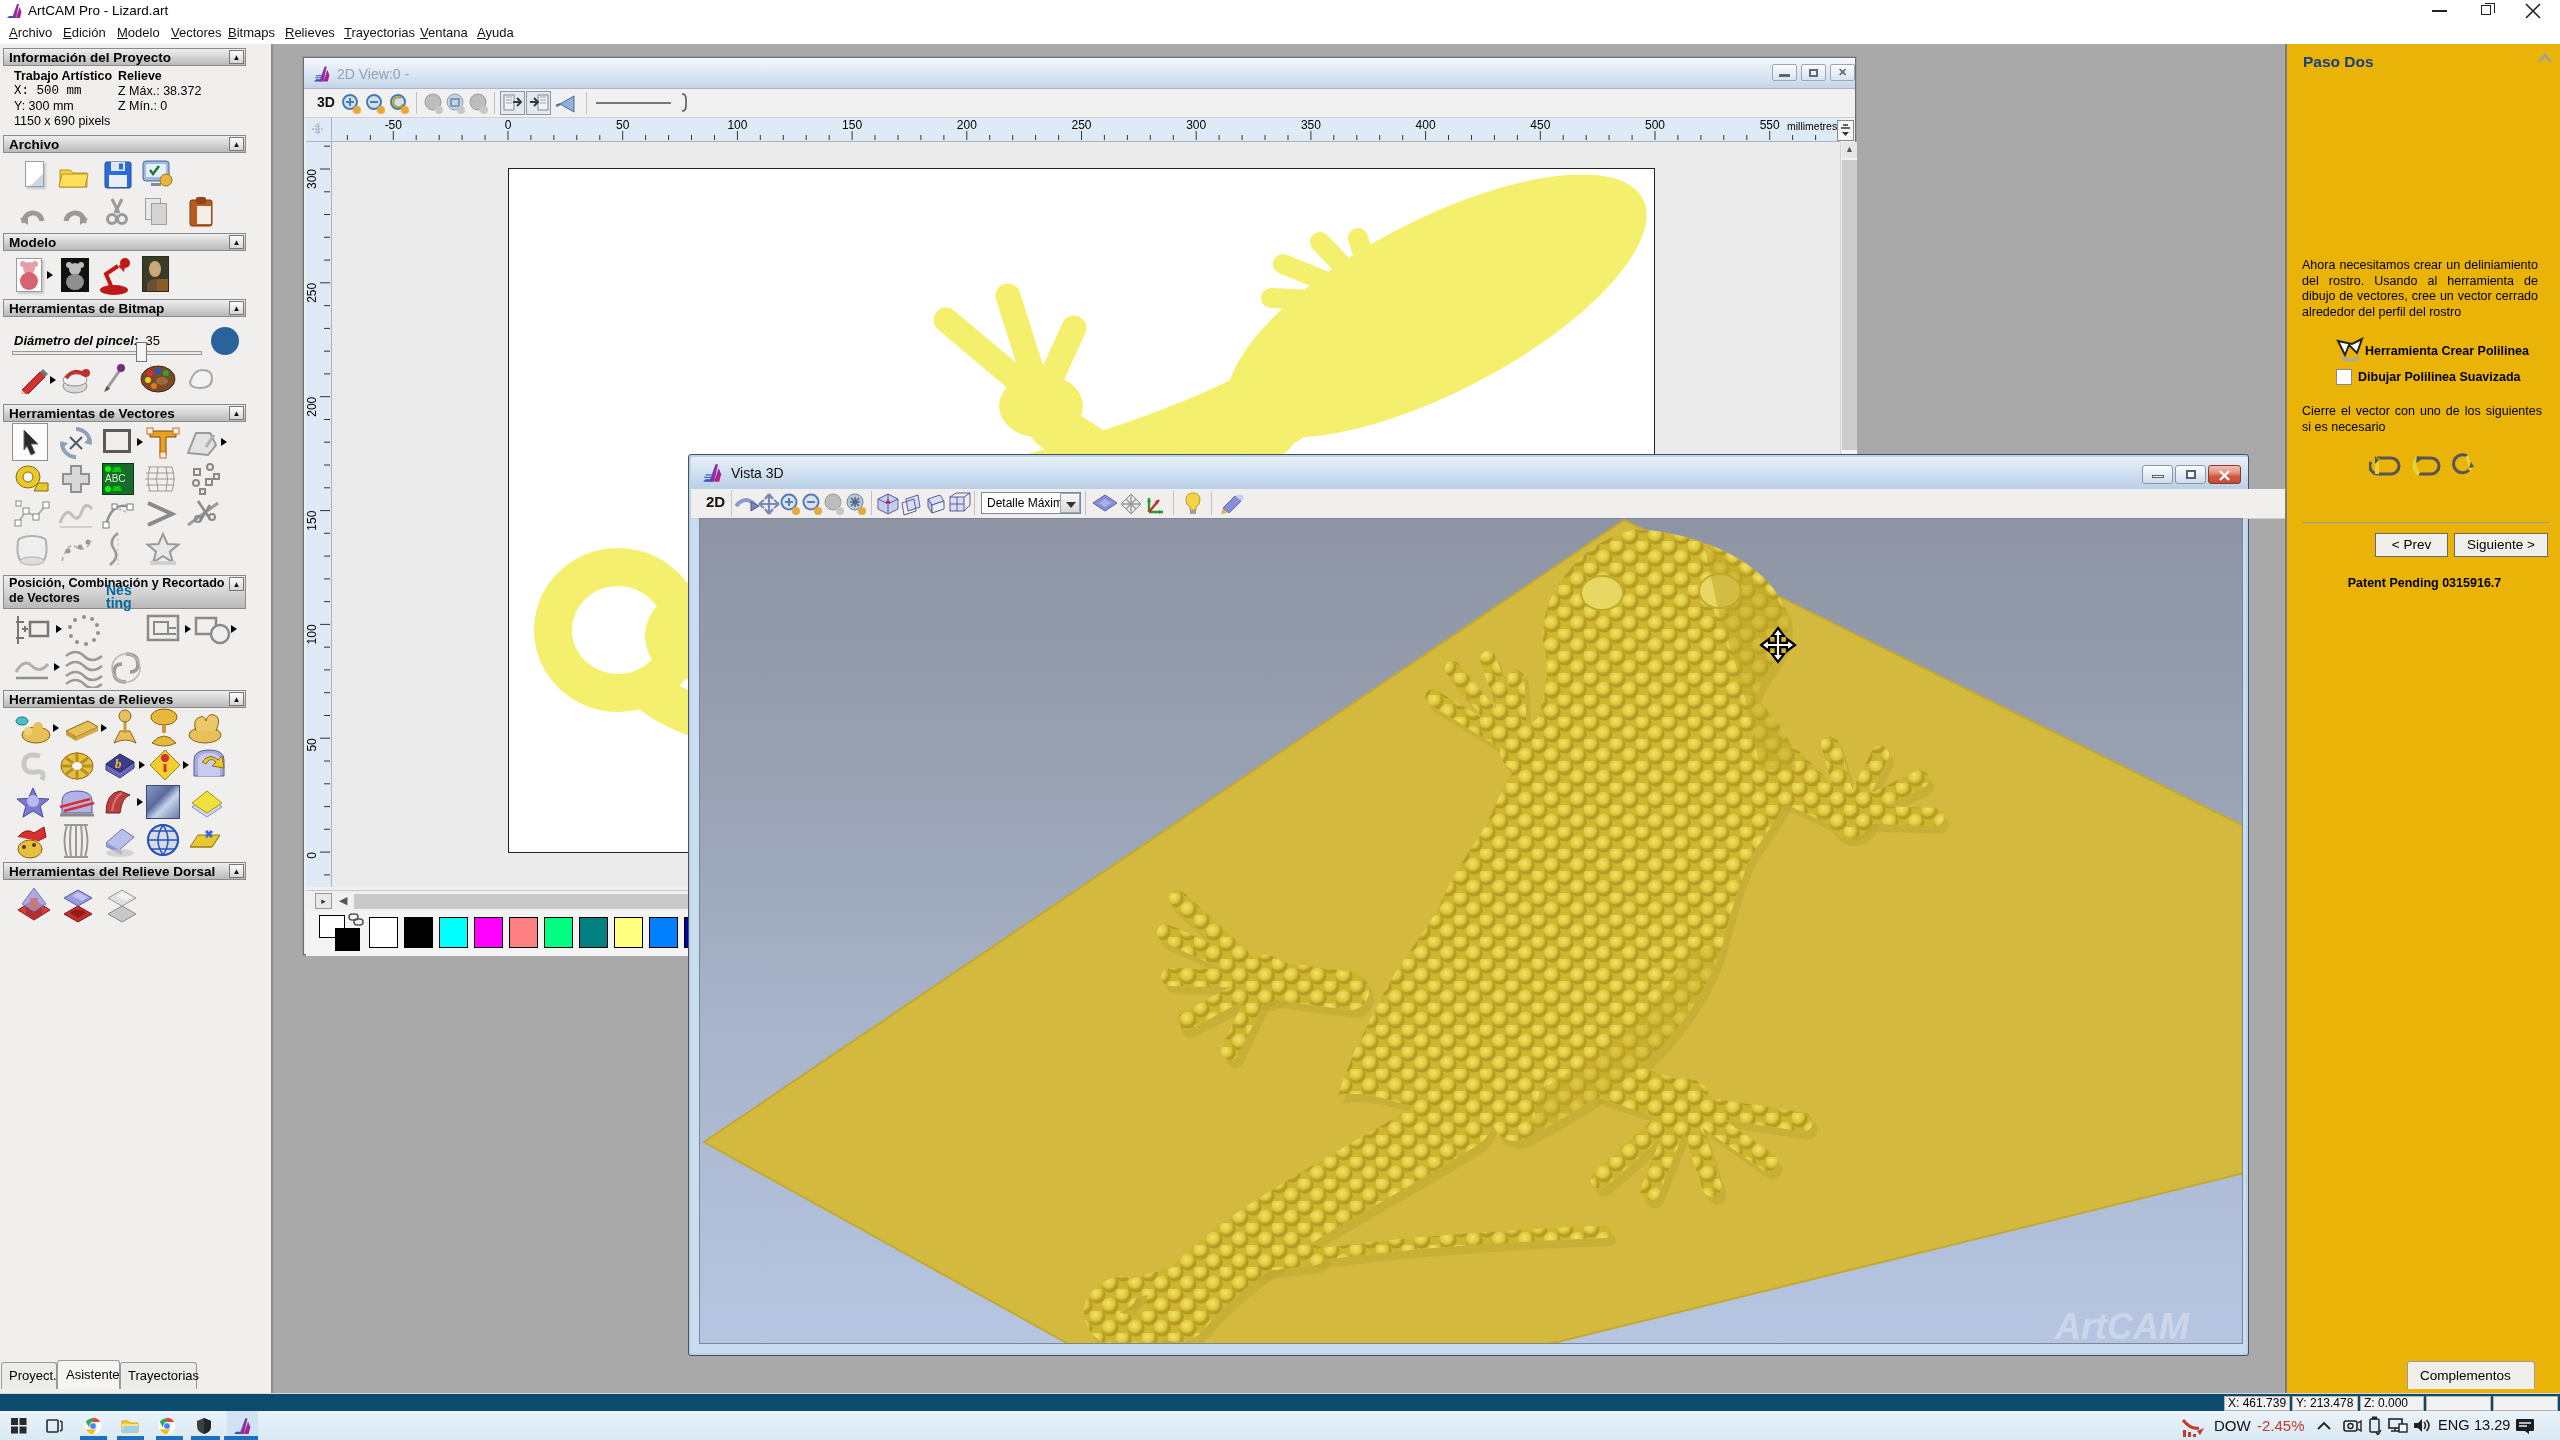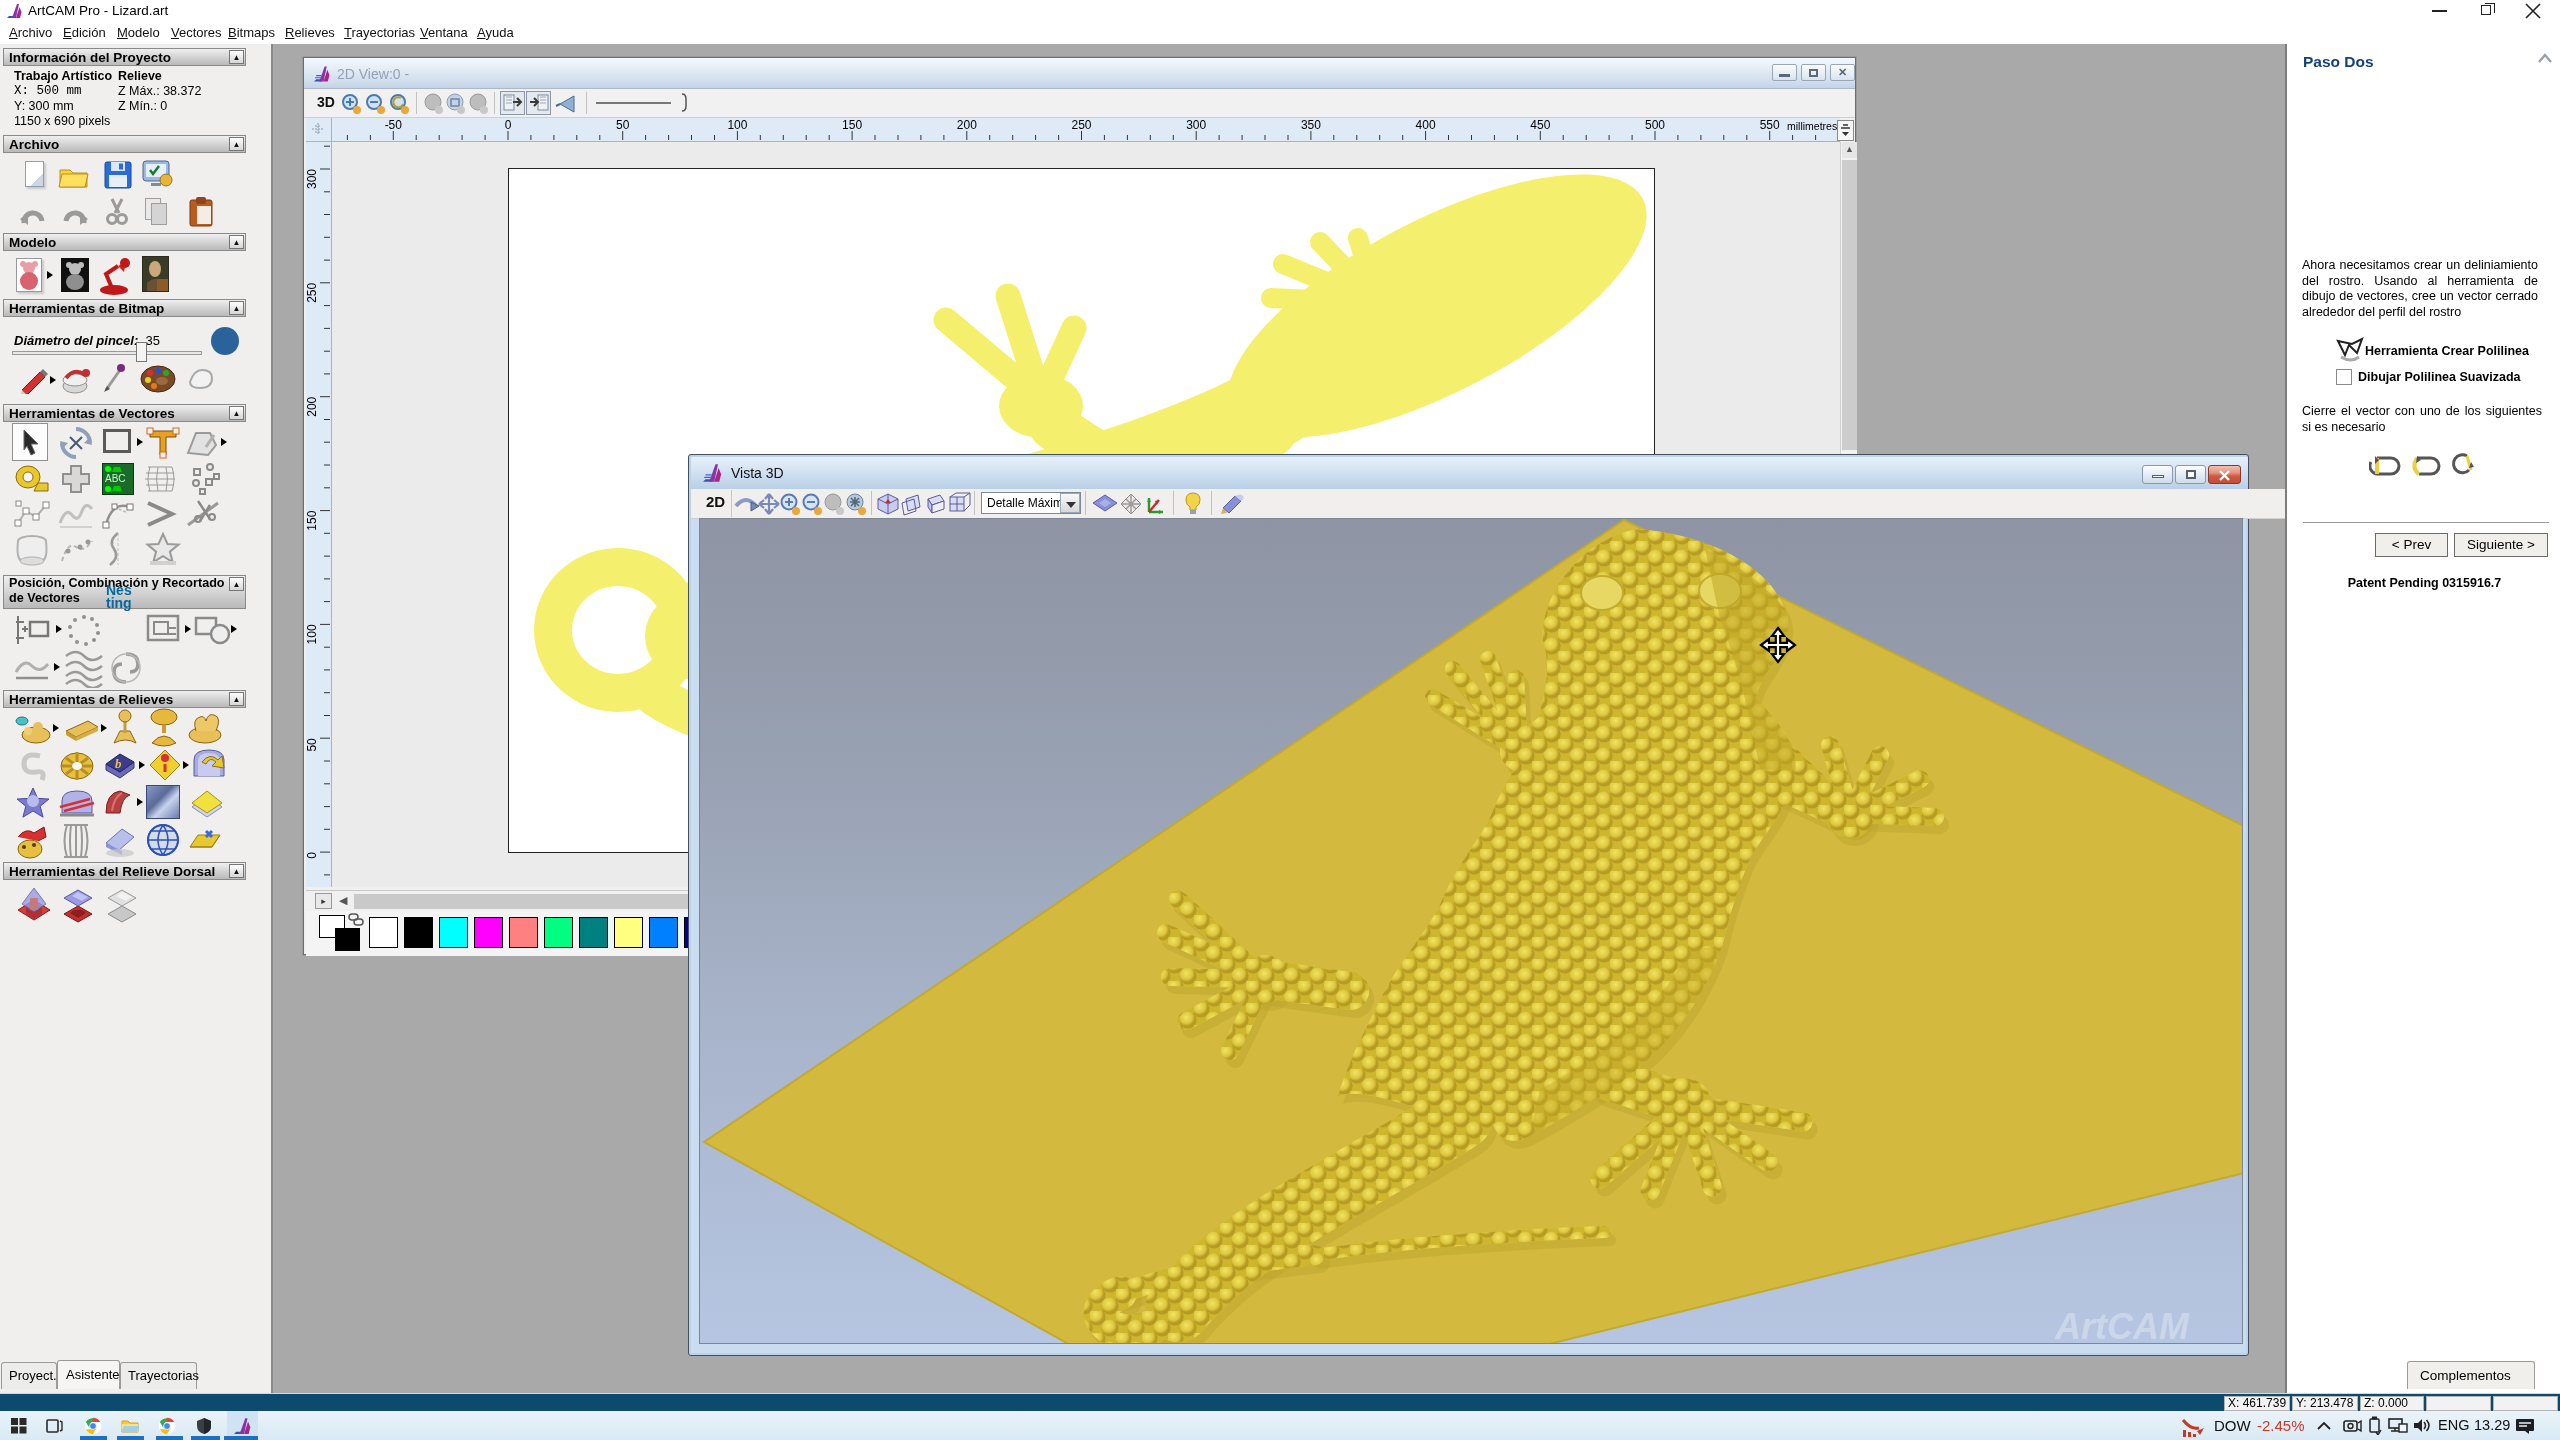--- a/index.html
+++ b/index.html
@@ -6,21 +6,21 @@
 html,body{width:2560px;height:1440px;overflow:hidden;font-family:"Liberation Sans",sans-serif;background:#a9a9a9;}
 .abs{position:absolute;}
 #titlebar{left:0;top:0;width:2560px;height:22px;background:#ffffff;}
 #menubar{left:0;top:22px;width:2560px;height:22px;background:#ffffff;font-size:13px;color:#111;}
 .mi{position:absolute;top:3px;}
 #leftpanel{left:0;top:44px;width:273px;height:1349px;background:#f0efed;border-right:2px solid #8b8b8b;}
 .hdr{position:absolute;left:3px;width:243px;height:18px;background:linear-gradient(#efefef,#b9b9b9);border:1px solid #8a8a8a;font-size:13.5px;font-weight:bold;color:#000;padding-left:5px;line-height:17px;}
 .hbtn{position:absolute;right:1px;top:1px;width:15px;height:14px;background:linear-gradient(#fdfdfd,#d6d6d6);border:1px solid #777;font-size:8px;text-align:center;line-height:13px;color:#111;}
 .t12{font-size:12.5px;color:#000;}
 #mdi{left:281px;top:44px;width:2004px;height:1349px;background:#a9a9a9;}
-#rightpanel{left:2285px;top:44px;width:275px;height:1349px;background:#ffffff;border-left:2px solid #7d7d7d;}
+#rightpanel{left:2285px;top:44px;width:275px;height:1349px;background:#eab308;border-left:2px solid #7d7d7d;}
 #statusbar{left:0;top:1393px;width:2560px;height:18px;background:#0c4a6e;border-top:1px solid #d7d7d7;}
 .sfield{position:absolute;top:2px;height:15px;border:1px solid #b4b4b4;background:#f2f2f2;font-size:12px;color:#000;padding:0 3px;line-height:13px;white-space:nowrap;overflow:hidden;}
 #taskbar{left:0;top:1411px;width:2560px;height:29px;background:linear-gradient(#eaf3fa,#d9e9f4);}
 .win{position:absolute;background:#f0f0f0;}
 
 #win2d{left:303px;top:57px;width:1553px;height:898px;border:1px solid #6e6e6e;outline:1px solid #9a9a9a;background:#f0f0f0;}
 #w2title{position:absolute;left:0;top:0;width:100%;height:31px;background:linear-gradient(#f5f9fd,#cfdded 80%,#c3d3e6);border-bottom:1px solid #aab8c8;}
 #w2tools{position:absolute;left:0;top:31px;width:100%;height:29px;background:#f1f1f1;border-bottom:1px solid #cfcfcf;}
 .ruler{position:absolute;background:#dfeaf7;}
 #w2hscroll{position:absolute;left:2px;top:832px;width:1549px;height:21px;background:#f0f0f0;border-top:1px solid #c8c8c8;}

